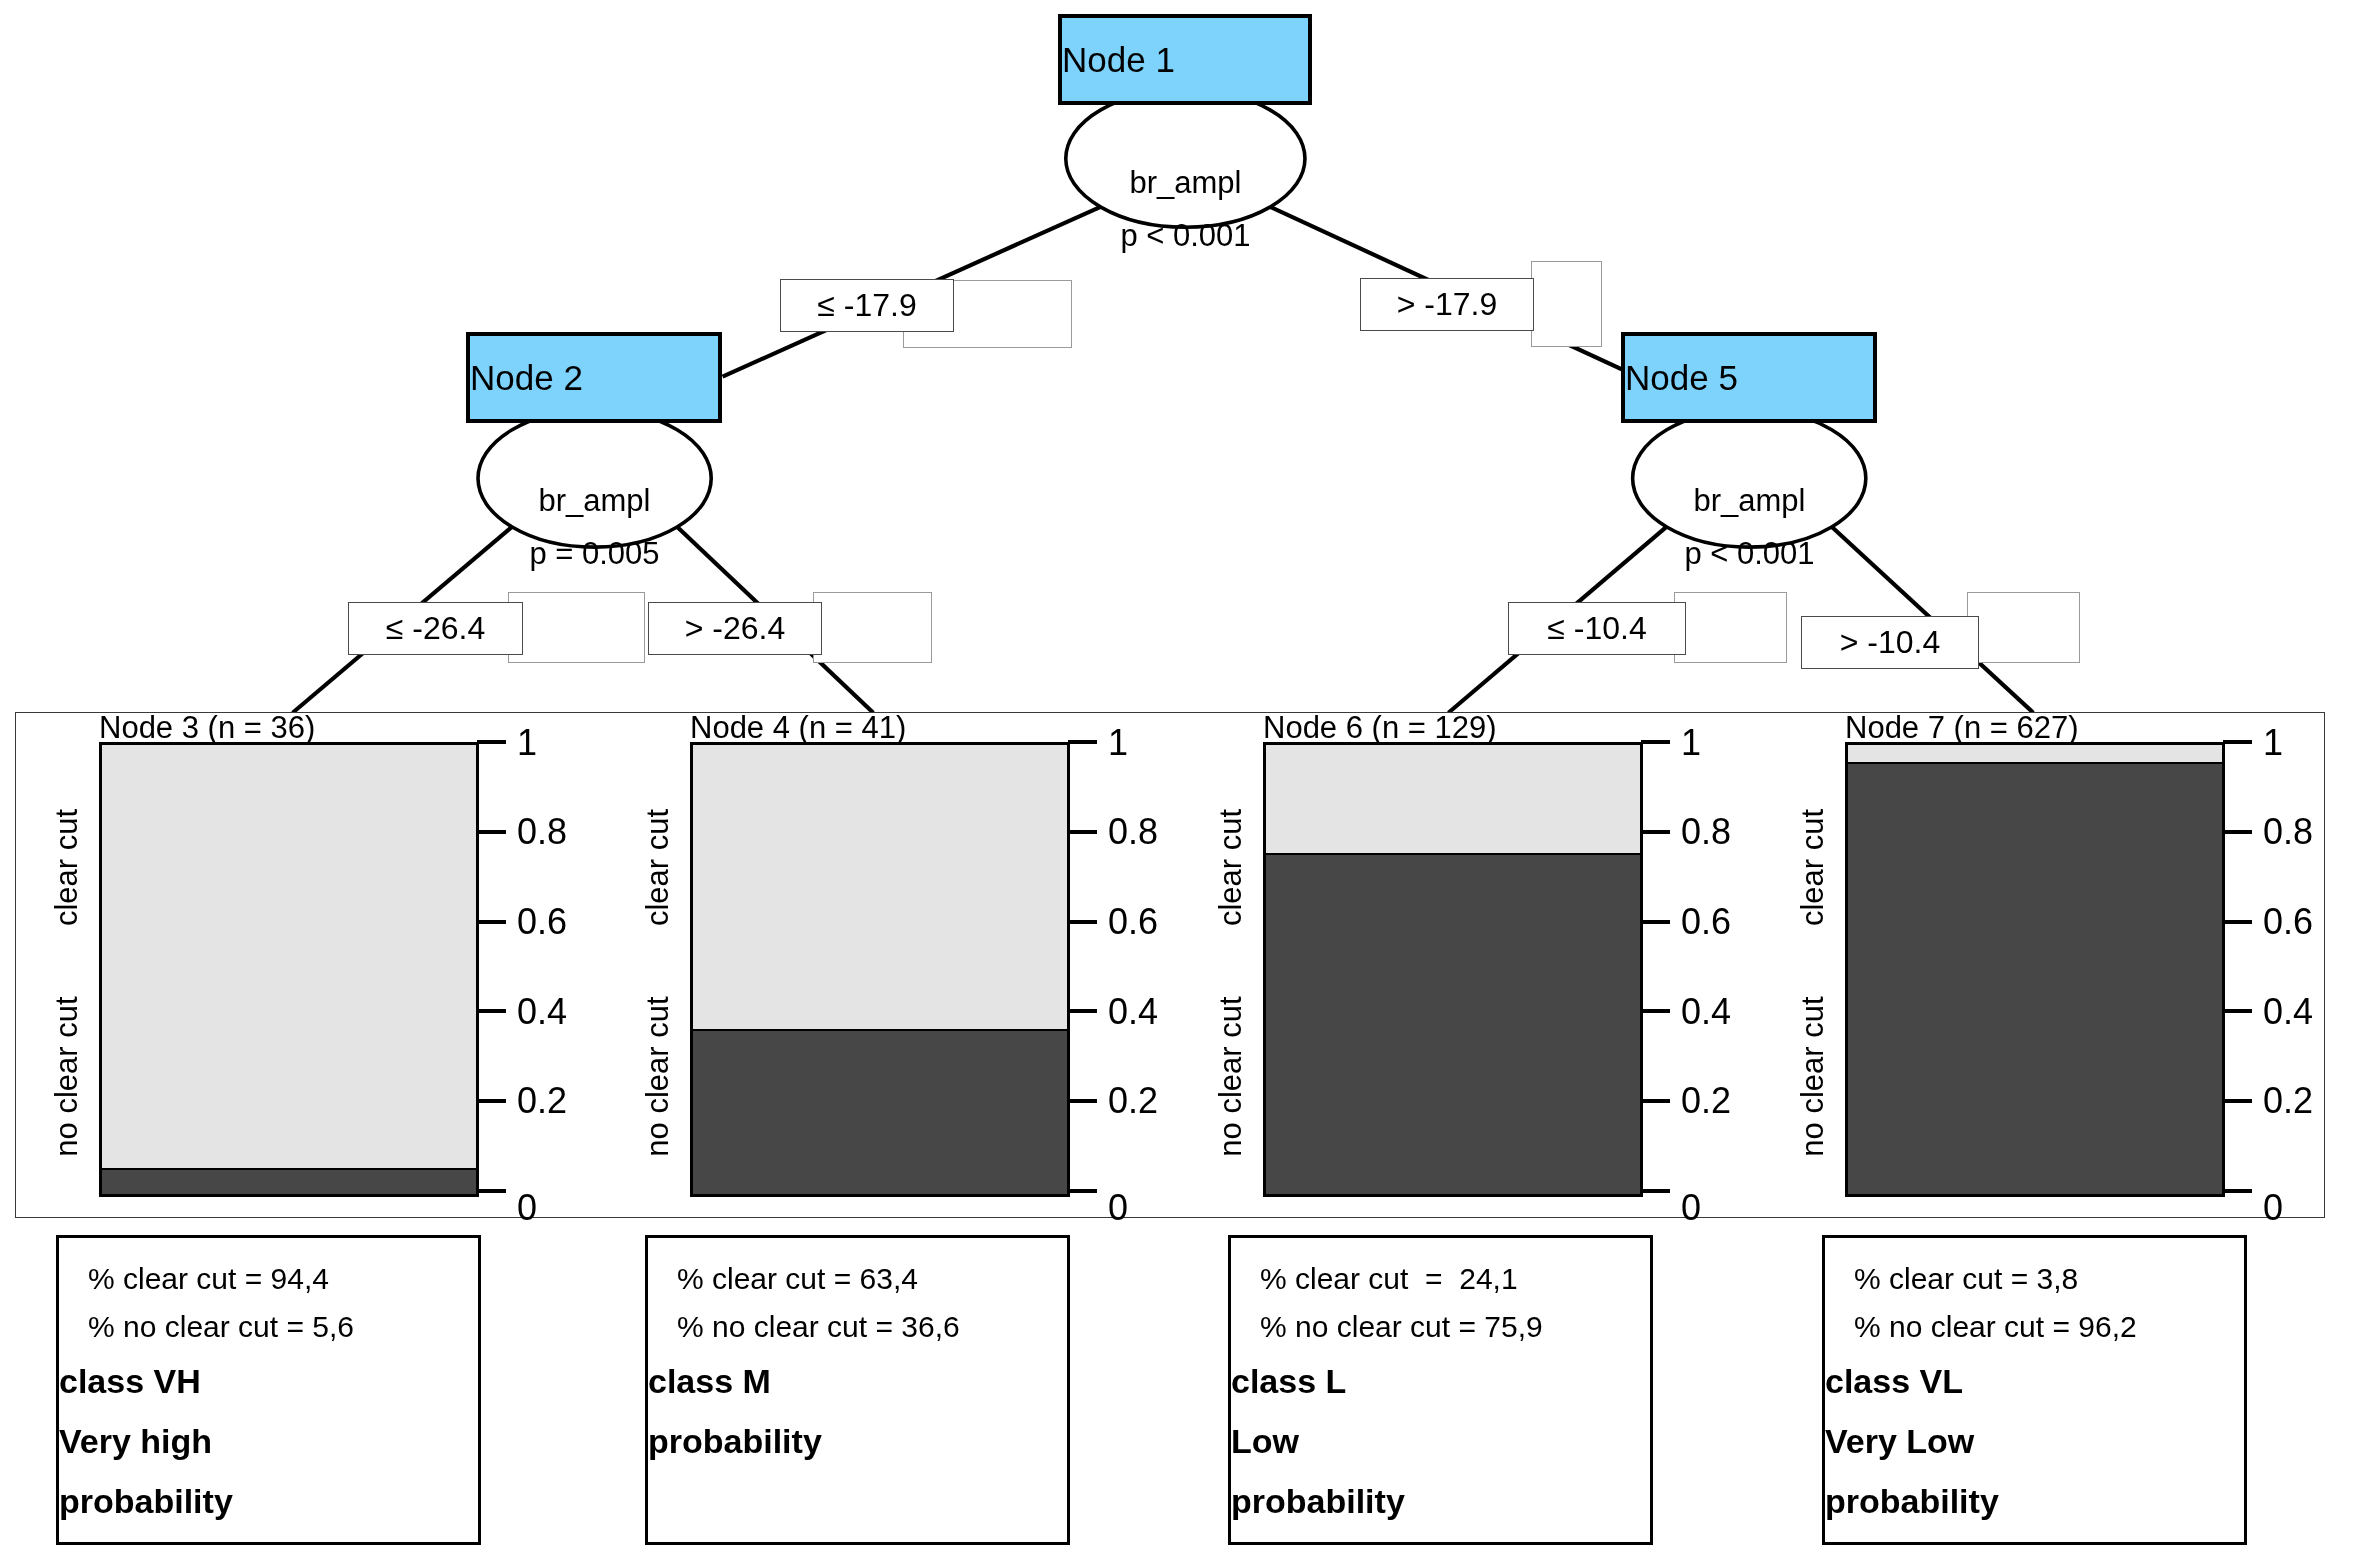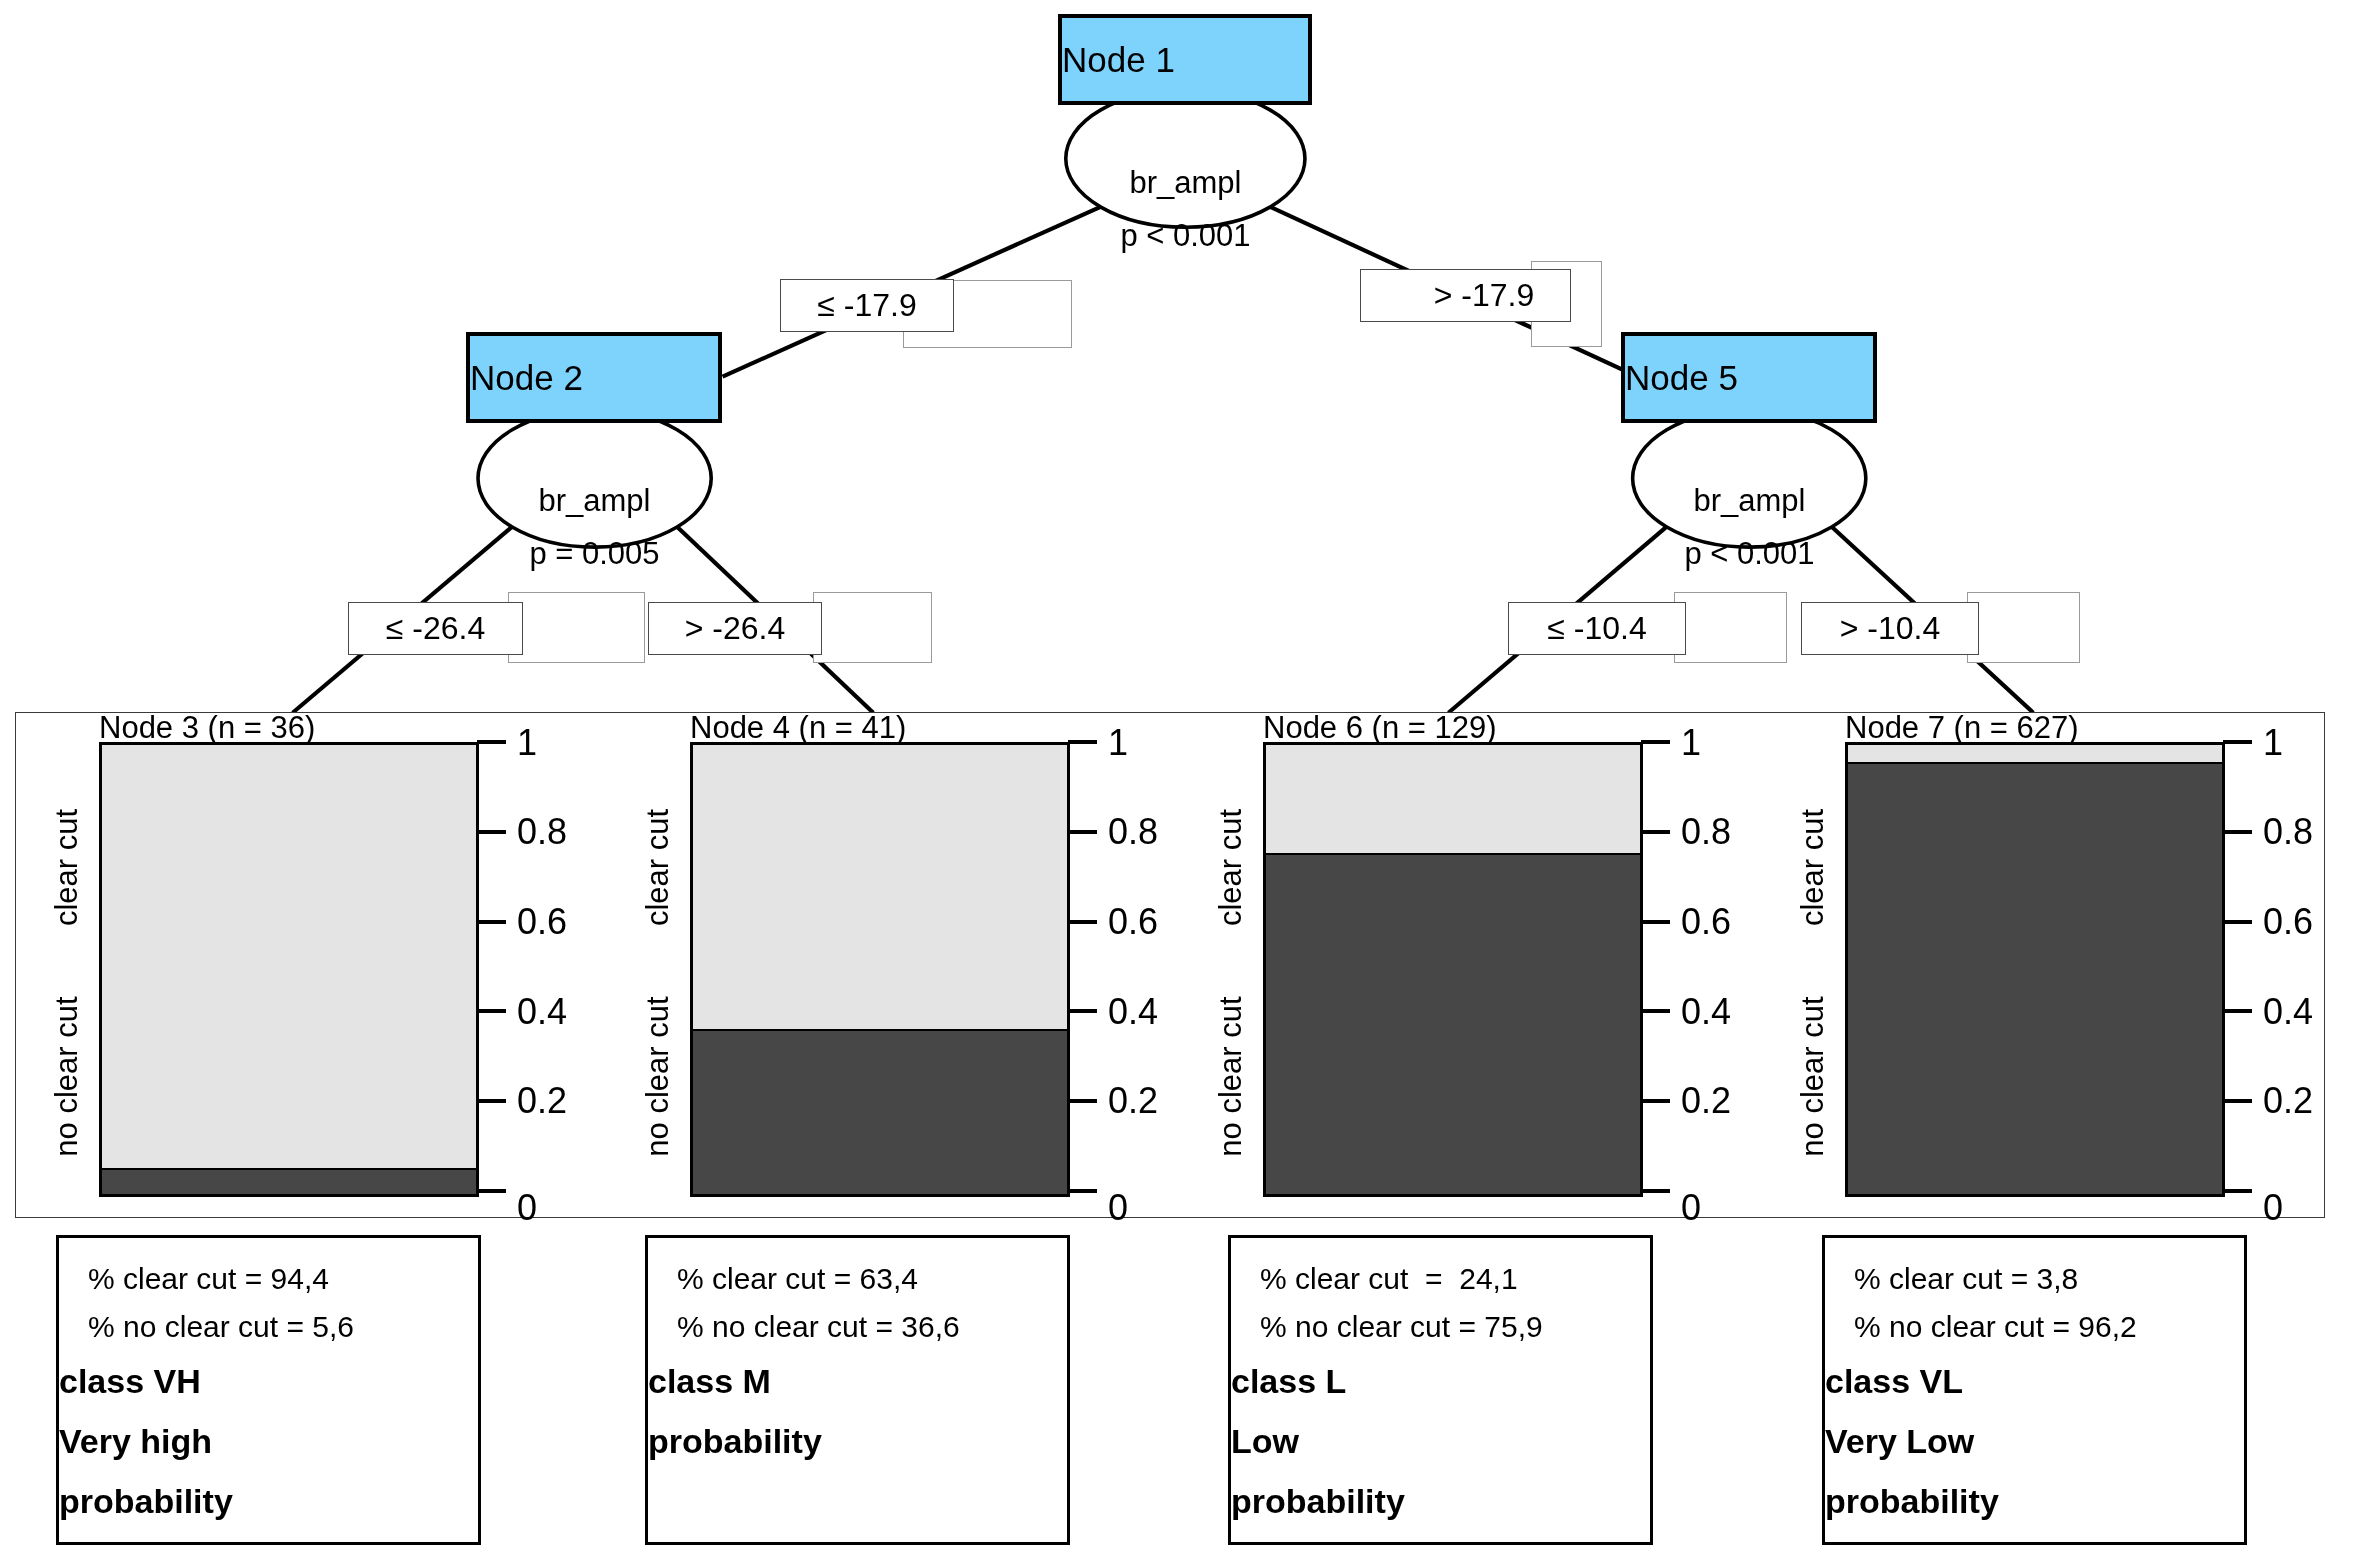--- a/index.html
+++ b/index.html
@@ -21,25 +21,25 @@
   .edgebox{position:absolute;background:#fff;border:1.8px solid #4a4a4a;text-align:center;
            font-size:32px;height:51px;line-height:51px;}
   .artifact{position:absolute;background:#fff;border:1.8px solid #9a9a9a;}
   .a1l{left:903px;top:280px;width:167px;height:66px;}
   .a1r{left:1531px;top:261px;width:69px;height:84px;}
   .a2l{left:508px;top:592px;width:135px;height:69px;}
   .a2r{left:813px;top:592px;width:117px;height:69px;}
   .a3l{left:1674px;top:592px;width:111px;height:69px;}
   .a3r{left:1967px;top:592px;width:111px;height:69px;}
   .e1l{left:780px;top:279px;width:172px;}
-  .e1r{left:1360px;top:269px;width:172px;padding-left:37px;}
+  .e1r{left:1360px;top:278px;width:172px;}
   .e2l{left:348px;top:602px;width:173px;}
   .e2r{left:648px;top:602px;width:172px;}
   .e3l{left:1508px;top:602px;width:176px;}
-  .e3r{left:1801px;top:602px;width:176px;}
+  .e3r{left:1801px;top:616px;width:176px;}
 
   
   .strip{position:absolute;left:15px;top:712px;width:2308px;height:504px;
          background:#fff;border:1.8px solid #3a3a3a;}
 
   .panel{position:absolute;top:712px;width:592px;height:507px;}
   .p0{left:99px;} .p1{left:690px;} .p2{left:1263px;} .p3{left:1845px;}
   .ptitle{position:absolute;left:0;top:1.2px;width:374px;text-align:left;font-size:31px;height:30px;line-height:30px;}
   .bar{position:absolute;left:0;top:30px;width:374px;height:449px;border:3.6px solid #000;
        display:flex;flex-direction:column;background:#e4e4e4;}

